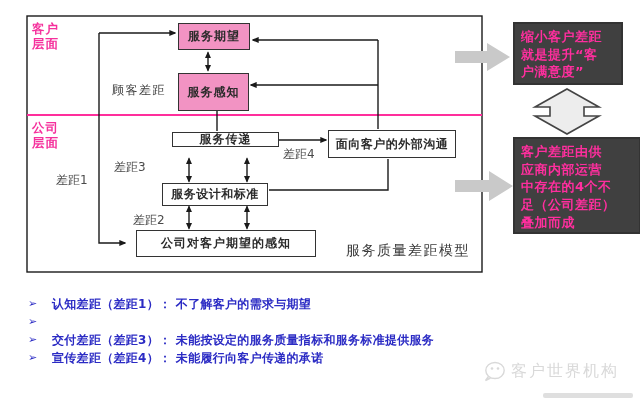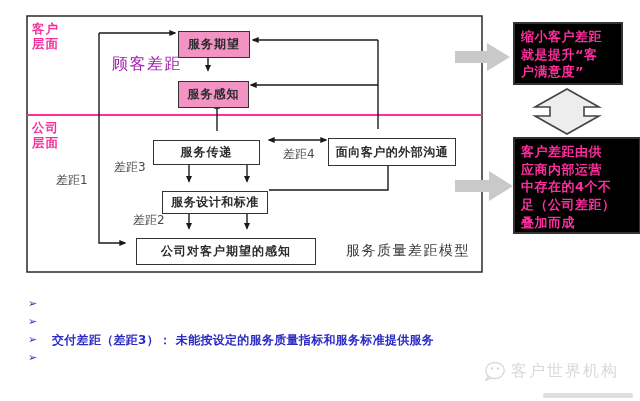--- a/index.html
+++ b/index.html
@@ -12,28 +12,27 @@
   svg.overlay{position:absolute;left:0;top:0;pointer-events:none;}
   .lvl-label{
     color:#F5309C;font-weight:bold;font-size:12.5px;line-height:1.2;
     white-space:pre-line;letter-spacing:1px;
   }
   .dbox{
     position:absolute;display:flex;align-items:center;justify-content:center;
     border:1.4px solid #333;background:#fff;color:#2b2b2b;
     font-size:12px;font-weight:600;letter-spacing:1px;box-sizing:border-box;
     white-space:nowrap;
-    margin-top:8px;
   }
   .dbox.pink{background:#F293C3;border-width:1.6px;}
   .gap-label{color:#4a4a4a;font-size:12px;white-space:nowrap;}
-  .muted-label{color:#a21caf;font-size:16px;letter-spacing:1.5px;white-space:nowrap;}
+  .muted-label{color:#404040;font-size:12px;letter-spacing:1.5px;white-space:nowrap;margin-top:28px;}
   .model-title{color:#3a3a3a;font-size:14px;letter-spacing:1.5px;white-space:nowrap;}
   .note-box{
-    position:absolute;border:2px solid #333;background:#000000;box-sizing:border-box;
+    position:absolute;border:2px solid #333;background:#404040;box-sizing:border-box;
     color:#FF2E9E;font-weight:bold;font-size:13px;line-height:1.36;
     padding:4px 6px;white-space:pre-line;letter-spacing:0.5px;
   }
   .summary{position:absolute;left:28px;top:293px;width:600px;color:#2B2BC4;font-weight:bold;}
   .summary .intro{font-size:12px;line-height:17px;white-space:nowrap;letter-spacing:0.3px;}
   .summary .row{display:flex;align-items:flex-start;margin-top:4px;line-height:14px;}
   .summary .bullet{width:24px;flex:0 0 24px;font-size:11px;line-height:14px;}
   .summary .itext{font-size:12px;white-space:nowrap;letter-spacing:0.3px;}
   .watermark{
     position:absolute;left:482px;top:361px;display:flex;align-items:center;gap:5px;
@@ -81,22 +80,22 @@
 
   <path d="M567,89 L599,107 L584,107 L584,116 L599,116 L567,134 L535,116 L550,116 L550,107 L535,107 Z" fill="#EDEDED" stroke="#444" stroke-width="1.6"></path>
 </svg>
 
 <div class="abs lvl-label" style="left:32px;top:21px;">客户
 层面</div>
 <div class="abs lvl-label" style="left:32px;top:120px;">公司
 层面</div>
 
 <div class="dbox pink" style="left:178px;top:23px;width:72px;height:27px;">服务期望</div>
-<div class="dbox pink" style="left:178px;top:73px;width:71px;height:27px;">服务感知</div>
-<div class="dbox" style="left:153px;top:132px;width:107px;height:25px;">服务传递</div>
+<div class="dbox pink" style="left:178px;top:73px;width:71px;height:38px;">服务感知</div>
+<div class="dbox" style="left:172px;top:132px;width:107px;height:15px;">服务传递</div>
 <div class="dbox" style="left:328px;top:130px;width:128px;height:28px;letter-spacing:0.5px;">面向客户的外部沟通</div>
 <div class="dbox" style="left:162px;top:183px;width:106px;height:23px;letter-spacing:0.5px;text-align:right;">服务设计和标准</div>
 <div class="dbox" style="left:136px;top:230px;width:180px;height:27px;">公司对客户期望的感知</div>
 
 <div class="abs muted-label" style="left:112px;top:54px;">顾客差距</div>
 <div class="abs gap-label" style="left:56px;top:172px;">差距1</div>
 <div class="abs gap-label" style="left:114px;top:159px;text-align:center;">差距3</div>
 <div class="abs gap-label" style="left:133px;top:212px;">差距2</div>
 <div class="abs gap-label" style="left:283px;top:146px;">差距4</div>
 <div class="abs model-title" style="left:346px;top:242px;">服务质量差距模型</div>
@@ -106,30 +105,32 @@
 户满意度”</div>
 <div class="note-box" style="left:513px;top:137px;width:128px;height:97px;">客户差距由供
 应商内部运营
 中存在的4个不
 足（公司差距）
 叠加而成</div>
 
 <div class="summary">
   <div class="row">
     <span class="bullet">➢</span>
+    <span class="itext">认知差距（差距1）： 不了解客户的需求与期望</span>
   </div>
   <div class="row">
     <span class="bullet">➢</span>
   </div>
   <div class="row">
     <span class="bullet">➢</span>
     <span class="itext">交付差距（差距3）： 未能按设定的服务质量指标和服务标准提供服务</span>
   </div>
   <div class="row">
     <span class="bullet">➢</span>
+    <span class="itext">宣传差距（差距4）： 未能履行向客户传递的承诺</span>
   </div>
 </div>
 
 <div class="watermark">
   <svg width="24" height="21" viewBox="0 0 24 21">
     <g fill="none" stroke="#D9D9D9" stroke-width="1.4">
       <ellipse cx="13" cy="9.5" rx="9.2" ry="8"></ellipse>
       <path d="M6.5,15.5 L3.5,19.5 L8.5,17"></path>
     </g>
     <circle cx="10" cy="7.5" r="1.3" fill="#D9D9D9"></circle>

